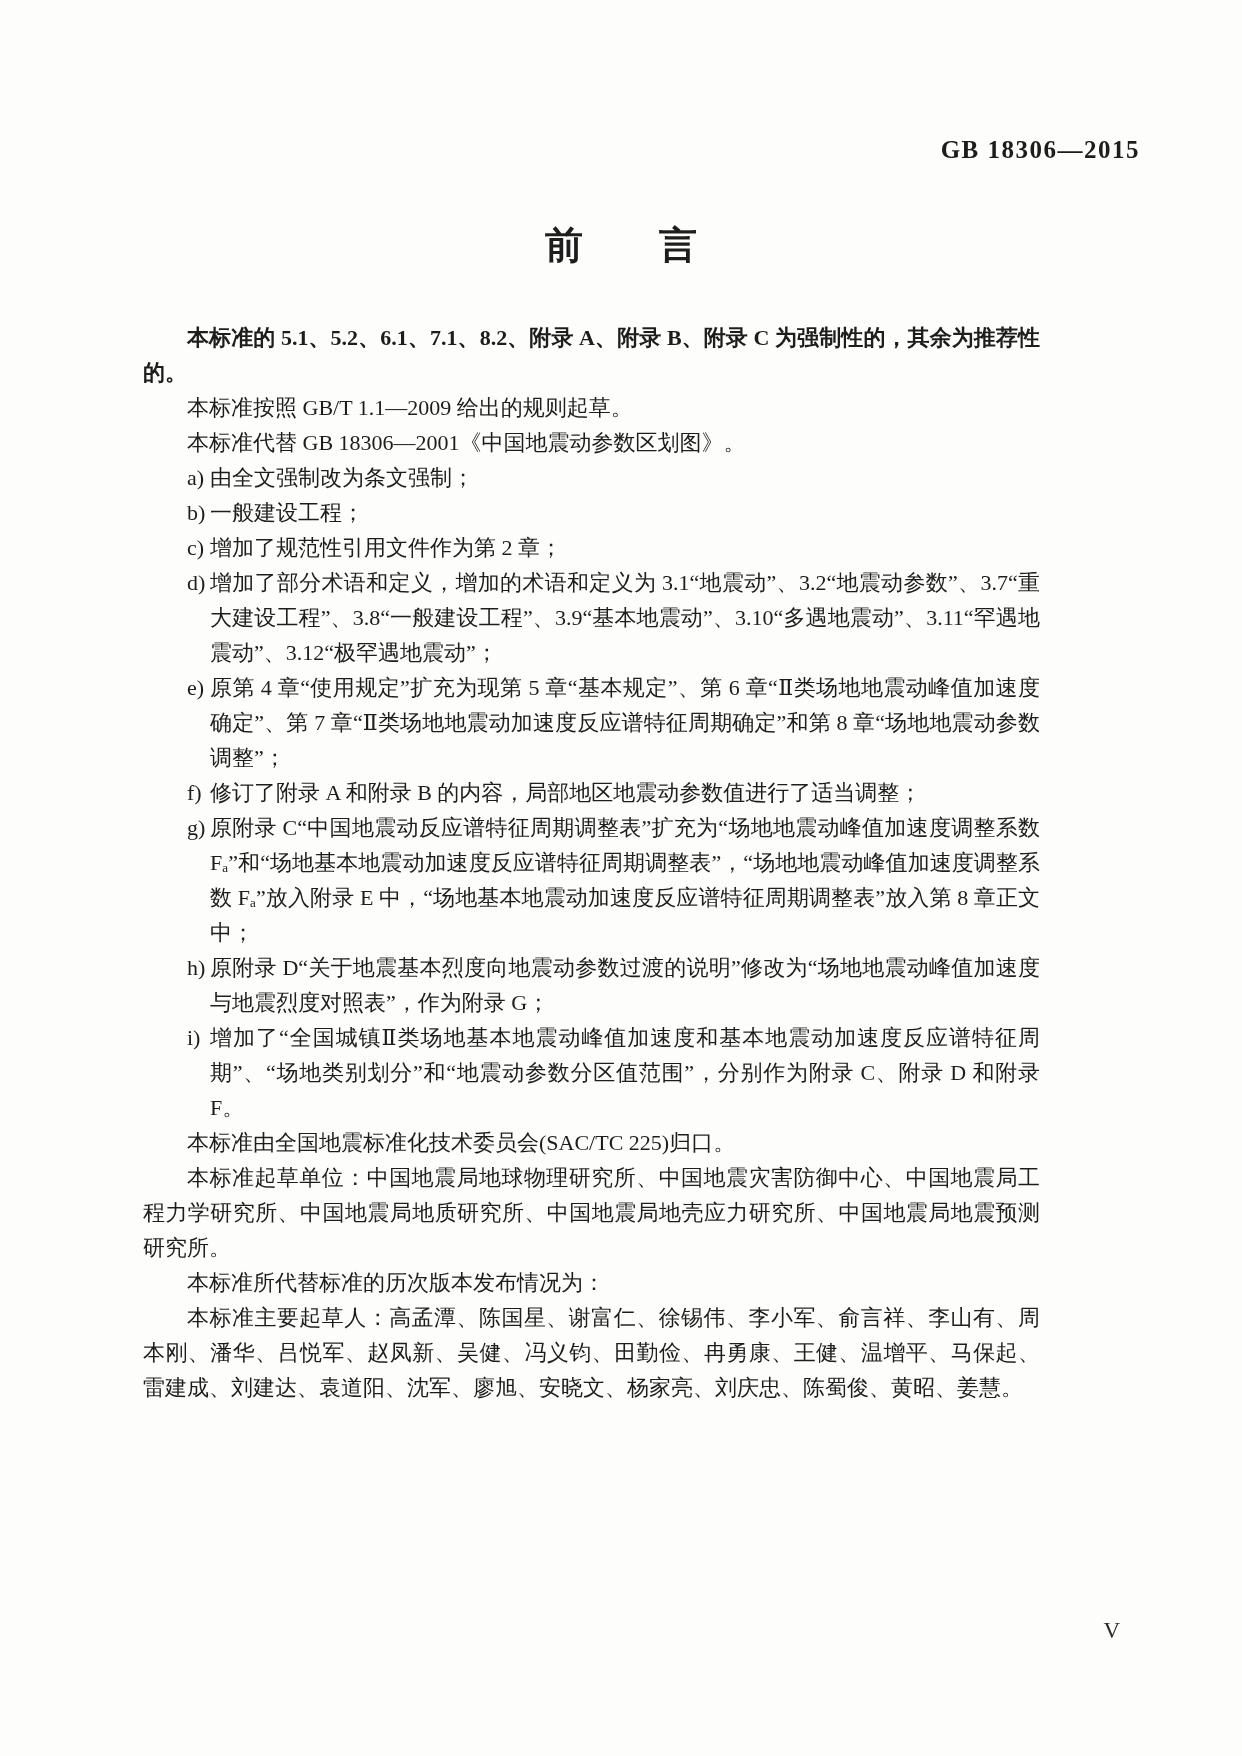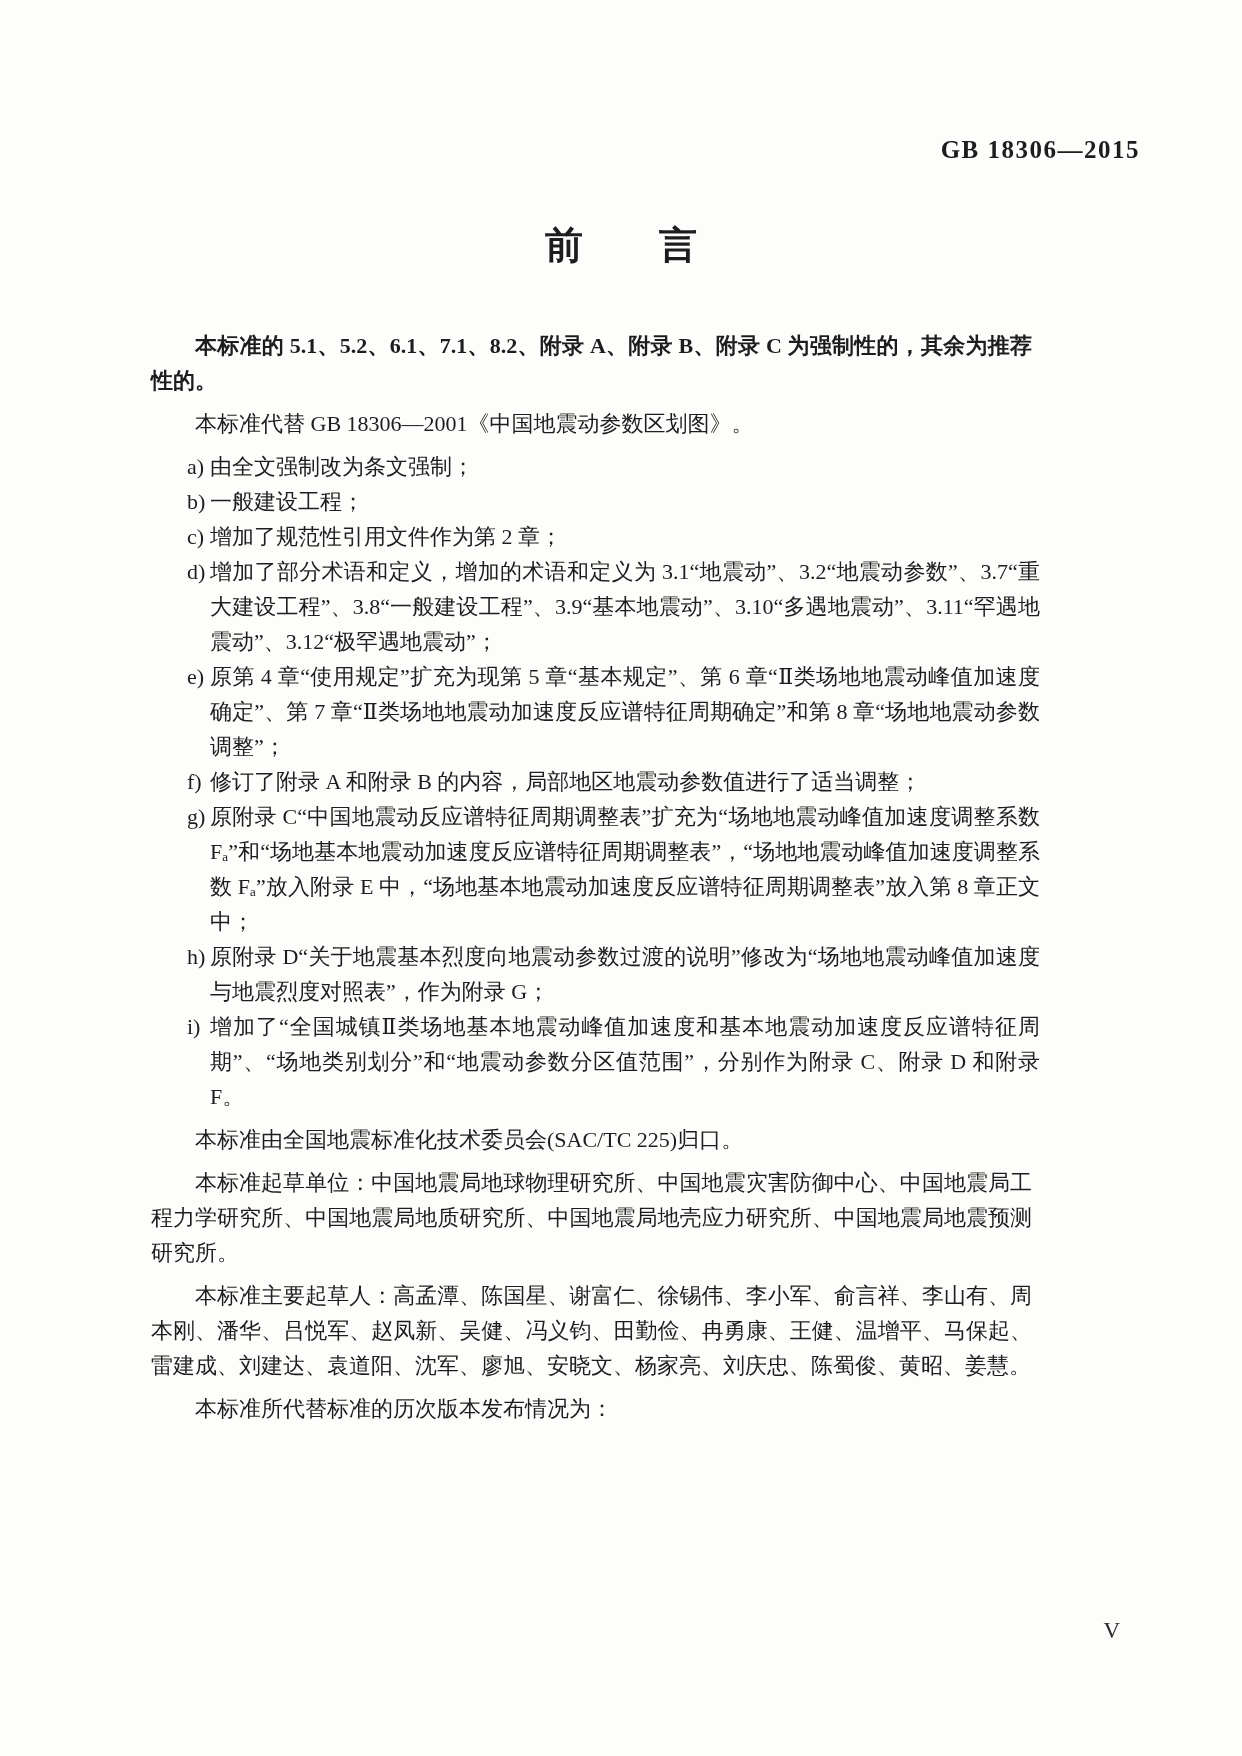--- a/index.html
+++ b/index.html
@@ -37,21 +37,21 @@
   .content {
     position: absolute;
     left: 143px;
     top: 320px;
     width: 897px;
     font-size: 22px;
     line-height: 35px;
     text-align: justify;
     text-justify: inter-ideograph;
   }
-  .content p { margin: 8px; text-indent: 44px; }
+  .content p { margin: 0; text-indent: 44px; }
   .content p.bold { font-weight: bold; }
   .change-item {
     position: relative;
     padding-left: 67px;
     text-indent: 0;
   }
   .change-item .item-label {
     position: absolute;
     left: 44px;
     top: 0;
@@ -71,20 +71,21 @@
 <div class="page">
 
   <div class="doc-header">GB 18306—2015</div>
 
   <h1 class="page-title">前　　言</h1>
 
   <div class="content">
 
     <p class="bold">本标准的 5.1、5.2、6.1、7.1、8.2、附录 A、附录 B、附录 C 为强制性的，其余为推荐性的。</p>
 
+    <p>本标准按照 GB/T 1.1—2009 给出的规则起草。</p>
 
     <p>本标准代替 GB 18306—2001《中国地震动参数区划图》。</p>
 
 
     <div class="changes-list">
       <div class="change-item">
         <span class="item-label">a)</span>
         <span>由全文强制改为条文强制；</span>
       </div>
       <div class="change-item">
@@ -119,22 +120,22 @@
         <span class="item-label">i)</span>
         <span>增加了“全国城镇Ⅱ类场地基本地震动峰值加速度和基本地震动加速度反应谱特征周期”、“场地类别划分”和“地震动参数分区值范围”，分别作为附录 C、附录 D 和附录 F。</span>
       </div>
     </div>
 
 
     <p>本标准由全国地震标准化技术委员会(SAC/TC 225)归口。</p>
 
     <p>本标准起草单位：中国地震局地球物理研究所、中国地震灾害防御中心、中国地震局工程力学研究所、中国地震局地质研究所、中国地震局地壳应力研究所、中国地震局地震预测研究所。</p>
 
+    <p>本标准所代替标准的历次版本发布情况为：</p>
+
     <p>本标准主要起草人：高孟潭、陈国星、谢富仁、徐锡伟、李小军、俞言祥、李山有、周本刚、潘华、吕悦军、赵凤新、吴健、冯义钧、田勤俭、冉勇康、王健、温增平、马保起、雷建成、刘建达、袁道阳、沈军、廖旭、安晓文、杨家亮、刘庆忠、陈蜀俊、黄昭、姜慧。</p>
-
-    <p>本标准所代替标准的历次版本发布情况为：</p>
 
 
   </div>
 
   <div class="page-num">V</div>
 
 </div>
 
 </body></html>

